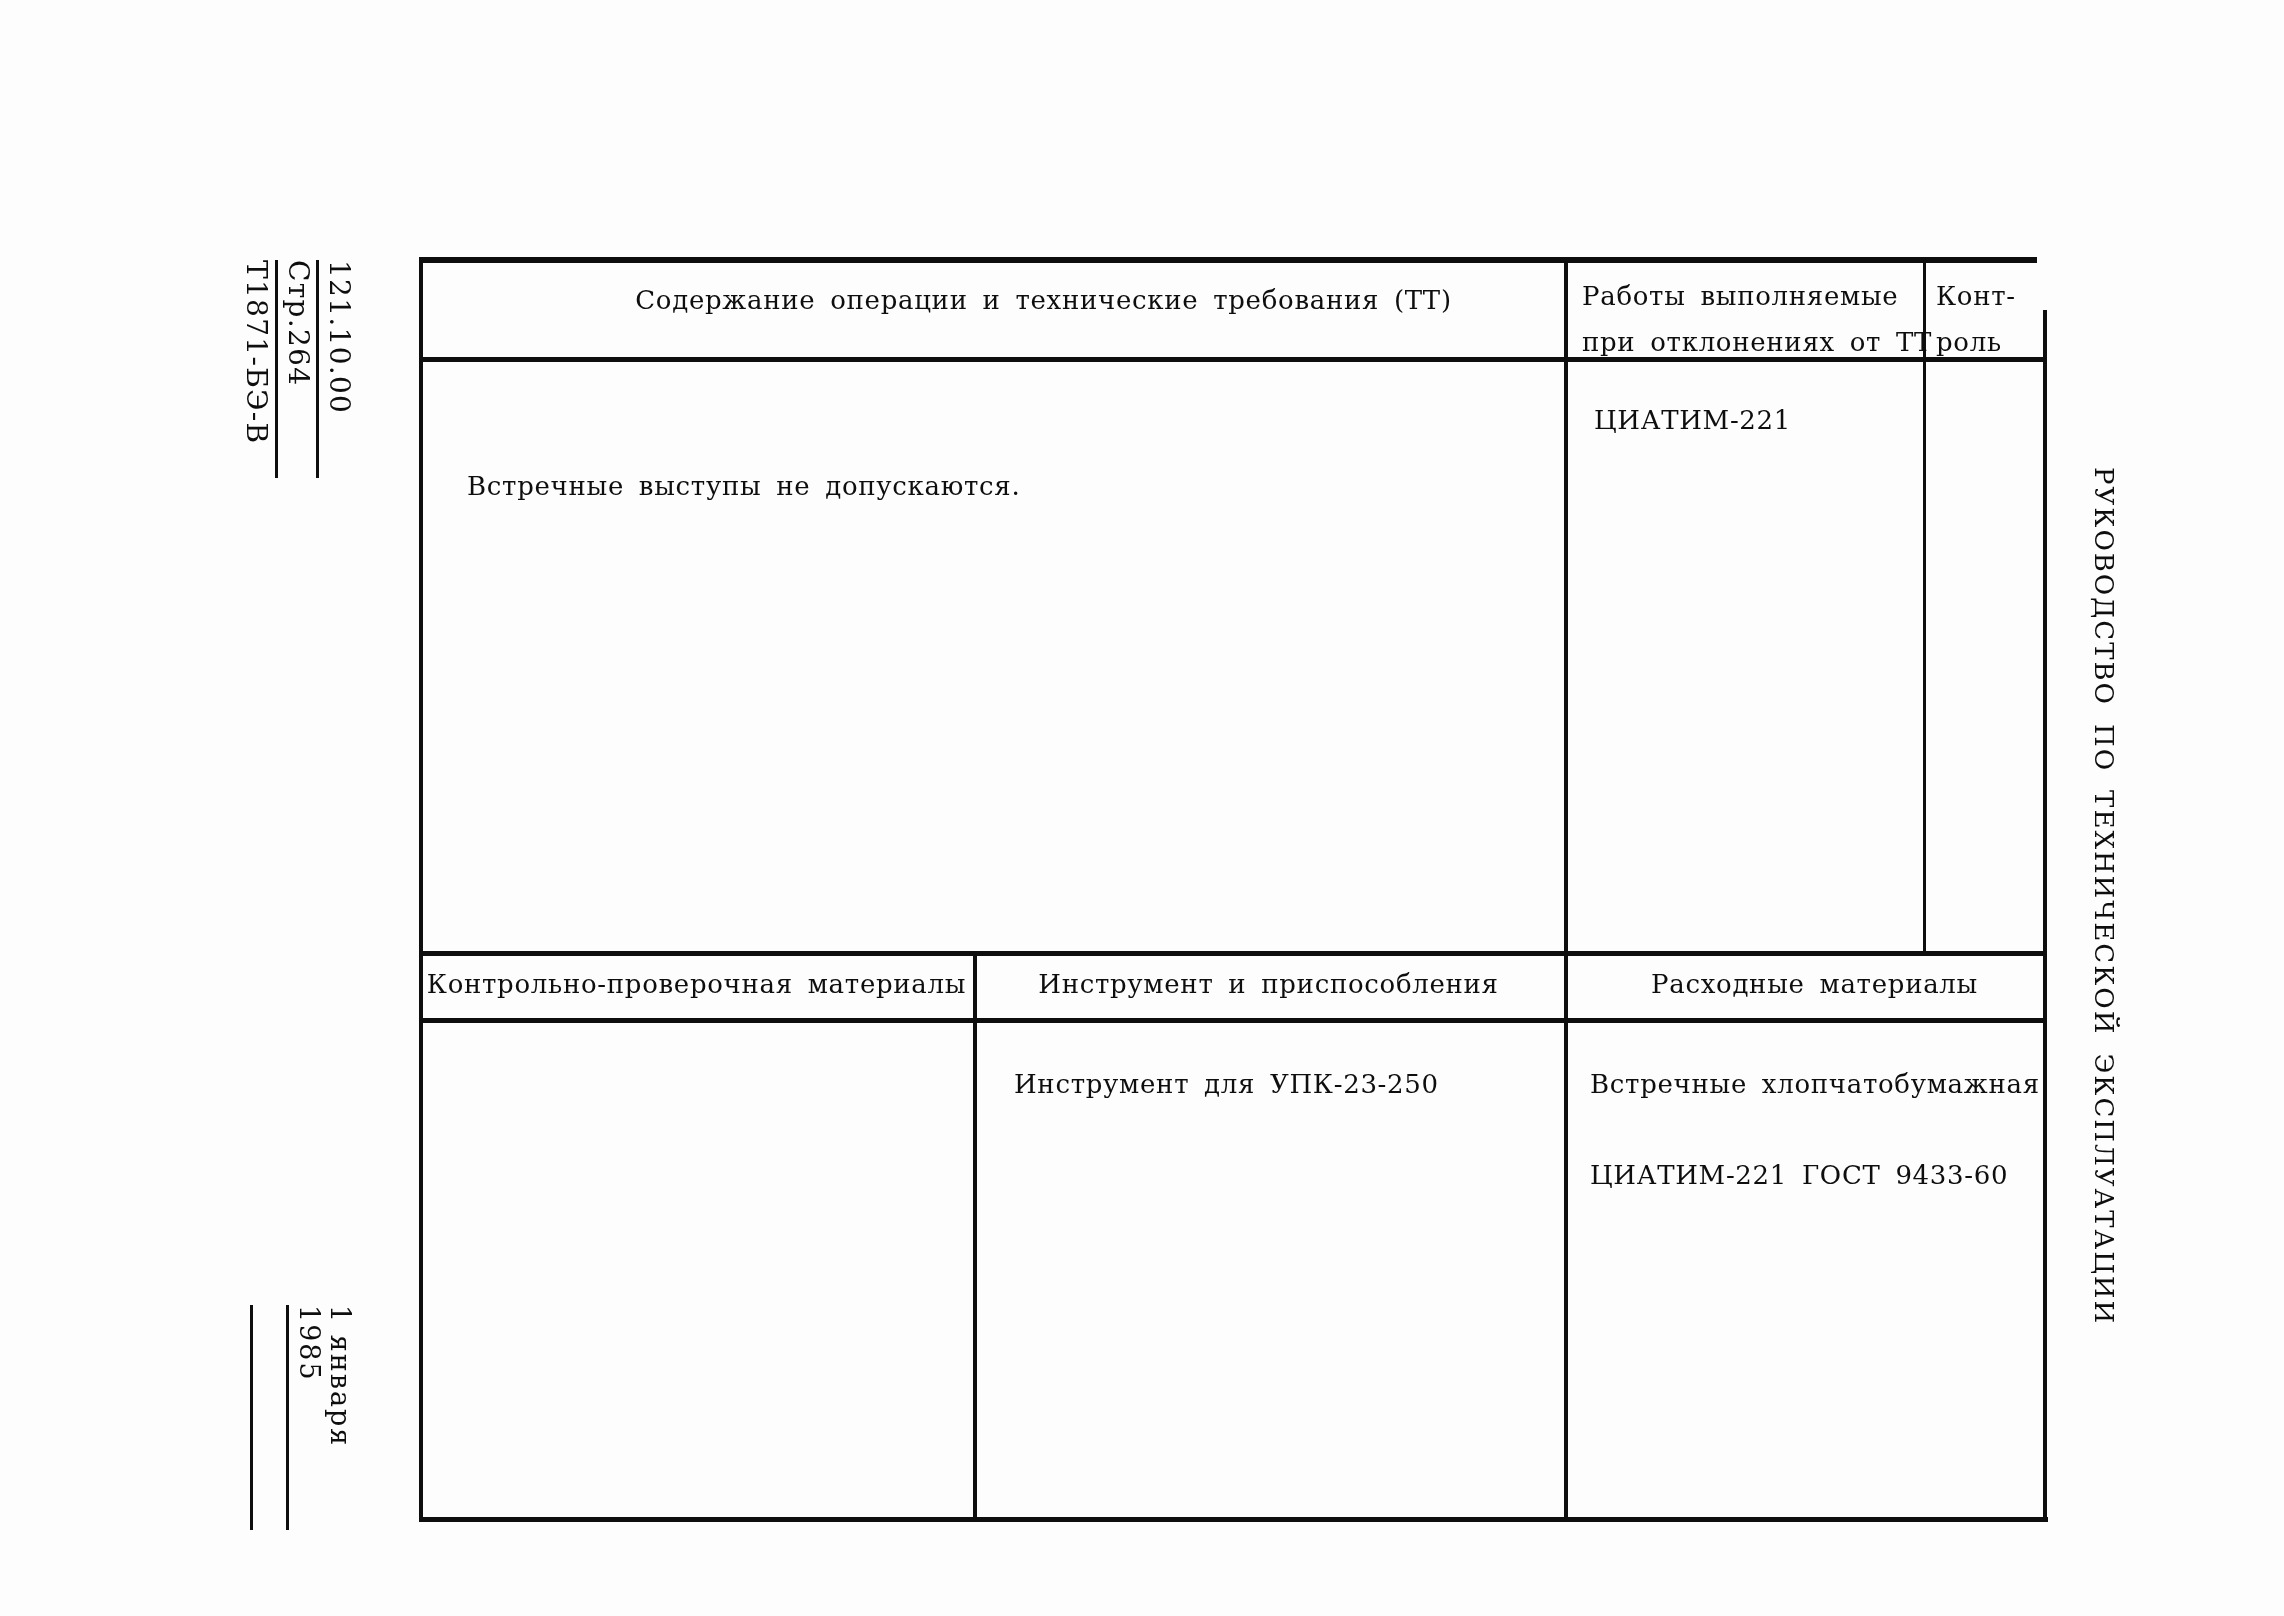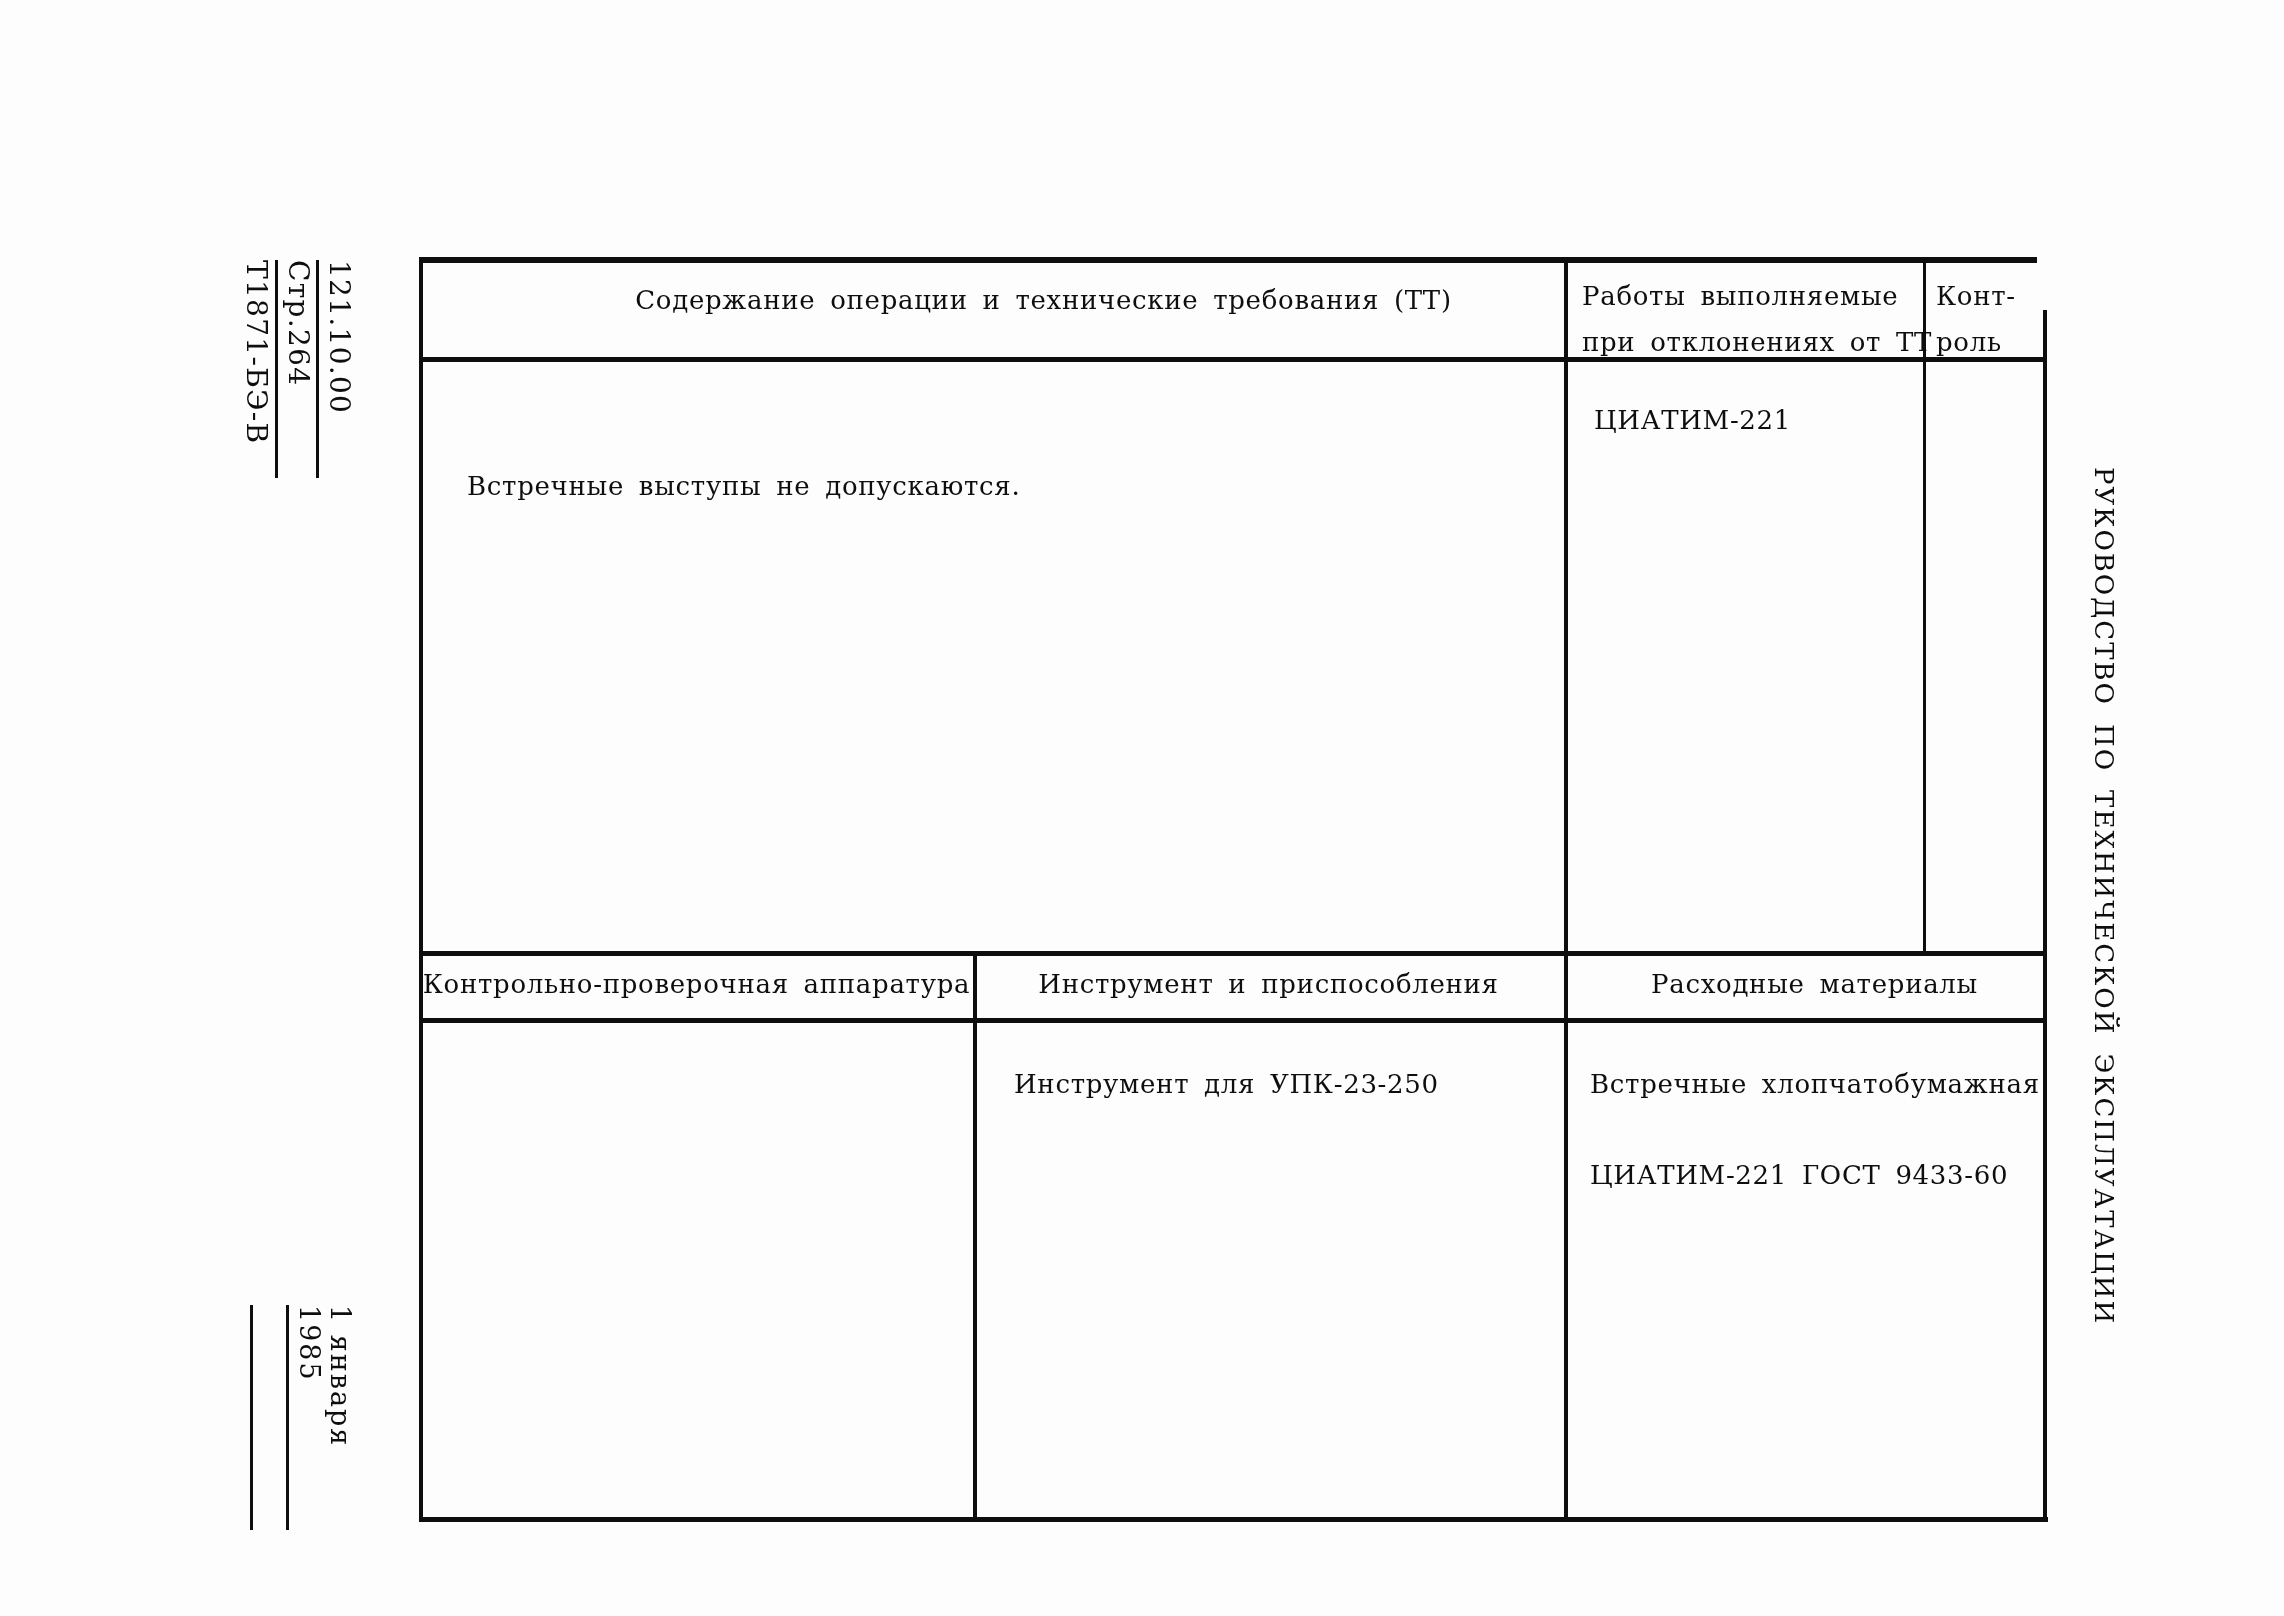--- a/index.html
+++ b/index.html
@@ -68,21 +68,21 @@
   <div>при отклонениях от ТТ</div>
 </div>
 <div class="txt" id="h1c3">
   <div>Конт-</div>
   <div>роль</div>
 </div>
 
 <div class="txt" id="breq">Встречные выступы не допускаются.</div>
 <div class="txt" id="bdev">ЦИАТИМ-221</div>
 
-<div class="txt ctr" id="h2c1">Контрольно-проверочная аппаратура</div>
+<div class="txt ctr" id="h2c1">Контрольно-проверочная материалы</div>
 <div class="txt ctr" id="h2c2">Инструмент и приспособления</div>
 <div class="txt ctr" id="h2c3">Расходные материалы</div>
 
 <div class="txt" id="btools">Инструмент для УПК-23-250</div>
 <div class="txt" id="bmat1">Встречные хлопчатобумажная</div>
 <div class="txt" id="bmat2">ЦИАТИМ-221 ГОСТ 9433-60</div>
 
 <div class="rot" id="stampTL">
   <div class="row ul">121.10.00</div>
   <div class="row ul">Стр.264</div>

